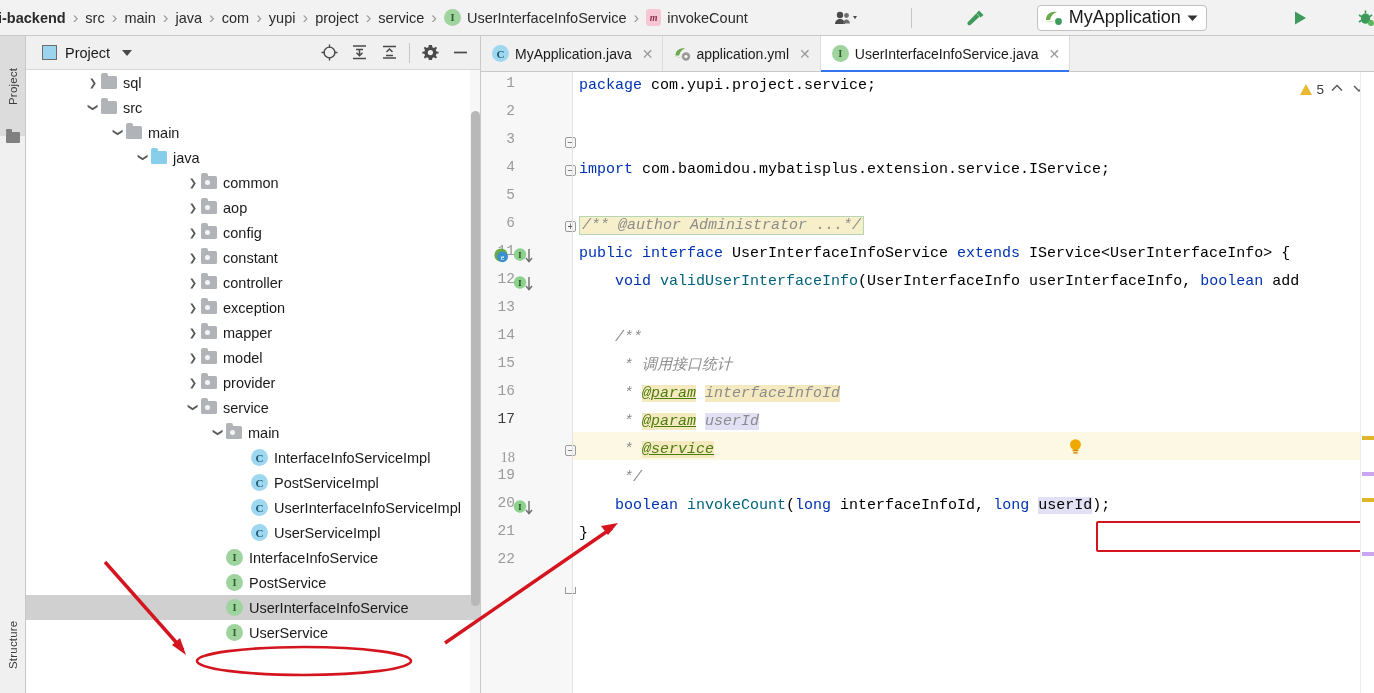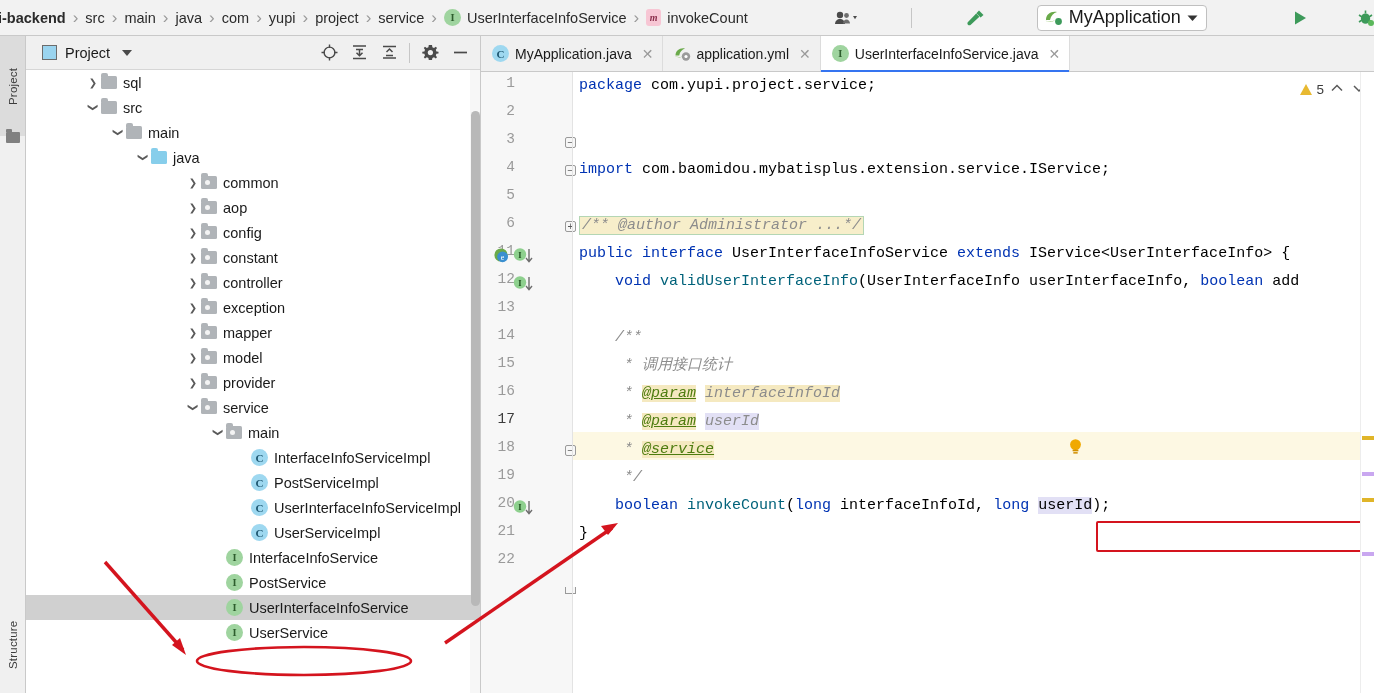--- a/index.html
+++ b/index.html
@@ -636,21 +636,21 @@
       <div class="lnum" style="top: 87px;">4</div>
       <div class="lnum" style="top: 115px;">5</div>
       <div class="lnum" style="top: 143px;">6</div>
       <div class="lnum" style="top: 171px;">11</div>
       <div class="lnum" style="top: 199px;">12</div>
       <div class="lnum" style="top: 227px;">13</div>
       <div class="lnum" style="top: 255px;">14</div>
       <div class="lnum" style="top: 283px;">15</div>
       <div class="lnum" style="top: 311px;">16</div>
       <div class="lnum" style="top: 339px; color: rgb(60, 60, 60);">17</div>
-      <div class="lnum" style="top: 367px;">18</div>
+      <div class="lnum" style="top: 377px; font-family: Liberation Serif, serif;">18</div>
       <div class="lnum" style="top: 395px;">19</div>
       <div class="lnum" style="top: 423px;">20</div>
       <div class="lnum" style="top: 451px;">21</div>
       <div class="lnum" style="top: 479px;">22</div>
       <div class="foldmark" style="top: 65px;">−</div>
       <div class="foldmark" style="top: 93px;">−</div>
       <div class="foldmark" style="top: 149px;">+</div>
       <div class="foldmark" style="top: 373px;">−</div>
       <div class="foldend" style="top: 515px;"></div>
       <div class="gicon" style="left: 12px; top: 175px;"><svg width="18" height="18" viewBox="0 0 18 18">

